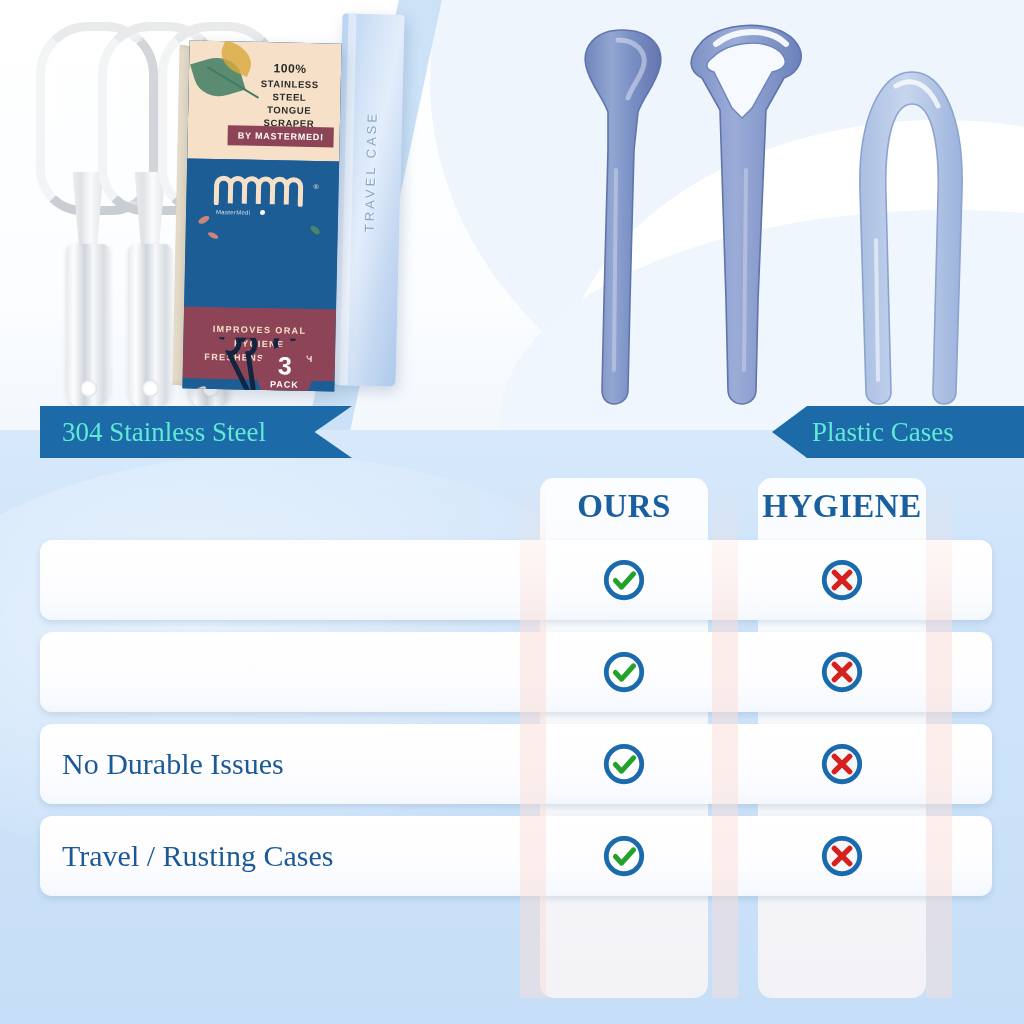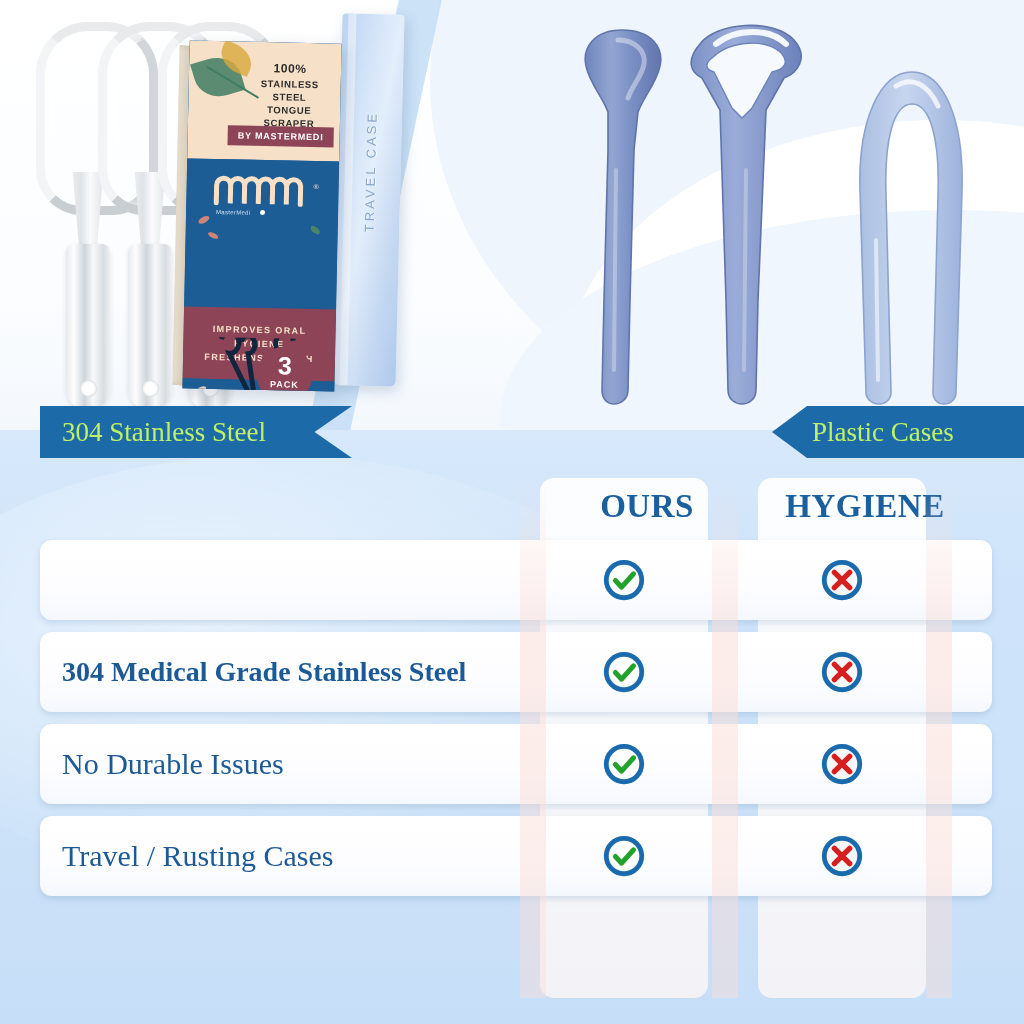--- a/index.html
+++ b/index.html
@@ -267,21 +267,21 @@
   
   .photo-right { position: absolute; left: 560px; top: 0; width: 464px; height: 430px; }
 
   
   .banner {
     position: absolute;
     height: 52px;
     background: #1d6aa8;
     display: flex;
     align-items: center;
-    color: #bef264;
+    color: #5eead4;
     font-family: "Liberation Serif", serif;
     font-size: 27px;
     box-shadow: 3px 5px 9px rgba(40,70,110,.28);
   }
   .banner-left {
     left: 40px; top: 406px; width: 290px;
     padding-left: 22px;
     clip-path: polygon(0 0, 100% 0, 88% 50%, 100% 100%, 0 100%);
   }
   .banner-right {
@@ -307,21 +307,20 @@
   .col-head {
     position: absolute;
     top: 18px;
     width: 168px;
     text-align: center;
     color: #1a5f9e;
     font-family: "Liberation Serif", serif;
     font-weight: 700;
     font-size: 33px;
     letter-spacing: .5px;
-    margin-left: 23px;
   }
   .head-ours { left: 540px; }
   .head-others { left: 758px; }
 
   .rows { position: absolute; left: 0; top: 70px; width: 1024px; }
 
   .row {
     position: relative;
     height: 80px;
     margin-bottom: 12px;
@@ -544,21 +543,20 @@
         </div>
         <div class="cell cell-others">
           <svg class="mark" viewBox="0 0 48 48">
             <circle cx="24" cy="24" r="18.5" fill="#f7f7f7" stroke="#1a6aae" stroke-width="5"></circle>
             <path d="M16,16 L32,32 M32,16 L16,32" fill="none" stroke="#d62020" stroke-width="5.6" stroke-linecap="round"></path>
           </svg>
         </div>
       </div>
 
       <div class="row">
-        <div class="row-label bold">304 Medical Grade Stainless Steel</div>
         <div class="cell cell-ours">
           <svg class="mark" viewBox="0 0 48 48">
             <circle cx="24" cy="24" r="18.5" fill="#ffffff" stroke="#1a6aae" stroke-width="5"></circle>
             <path d="M15,24.5 L21.5,31.5 L34,17.5" fill="none" stroke="#22a12b" stroke-width="5.2" stroke-linecap="round" stroke-linejoin="round"></path>
           </svg>
         </div>
         <div class="cell cell-others">
           <svg class="mark" viewBox="0 0 48 48">
             <circle cx="24" cy="24" r="18.5" fill="#f7f7f7" stroke="#1a6aae" stroke-width="5"></circle>
             <path d="M16,16 L32,32 M32,16 L16,32" fill="none" stroke="#d62020" stroke-width="5.6" stroke-linecap="round"></path>

